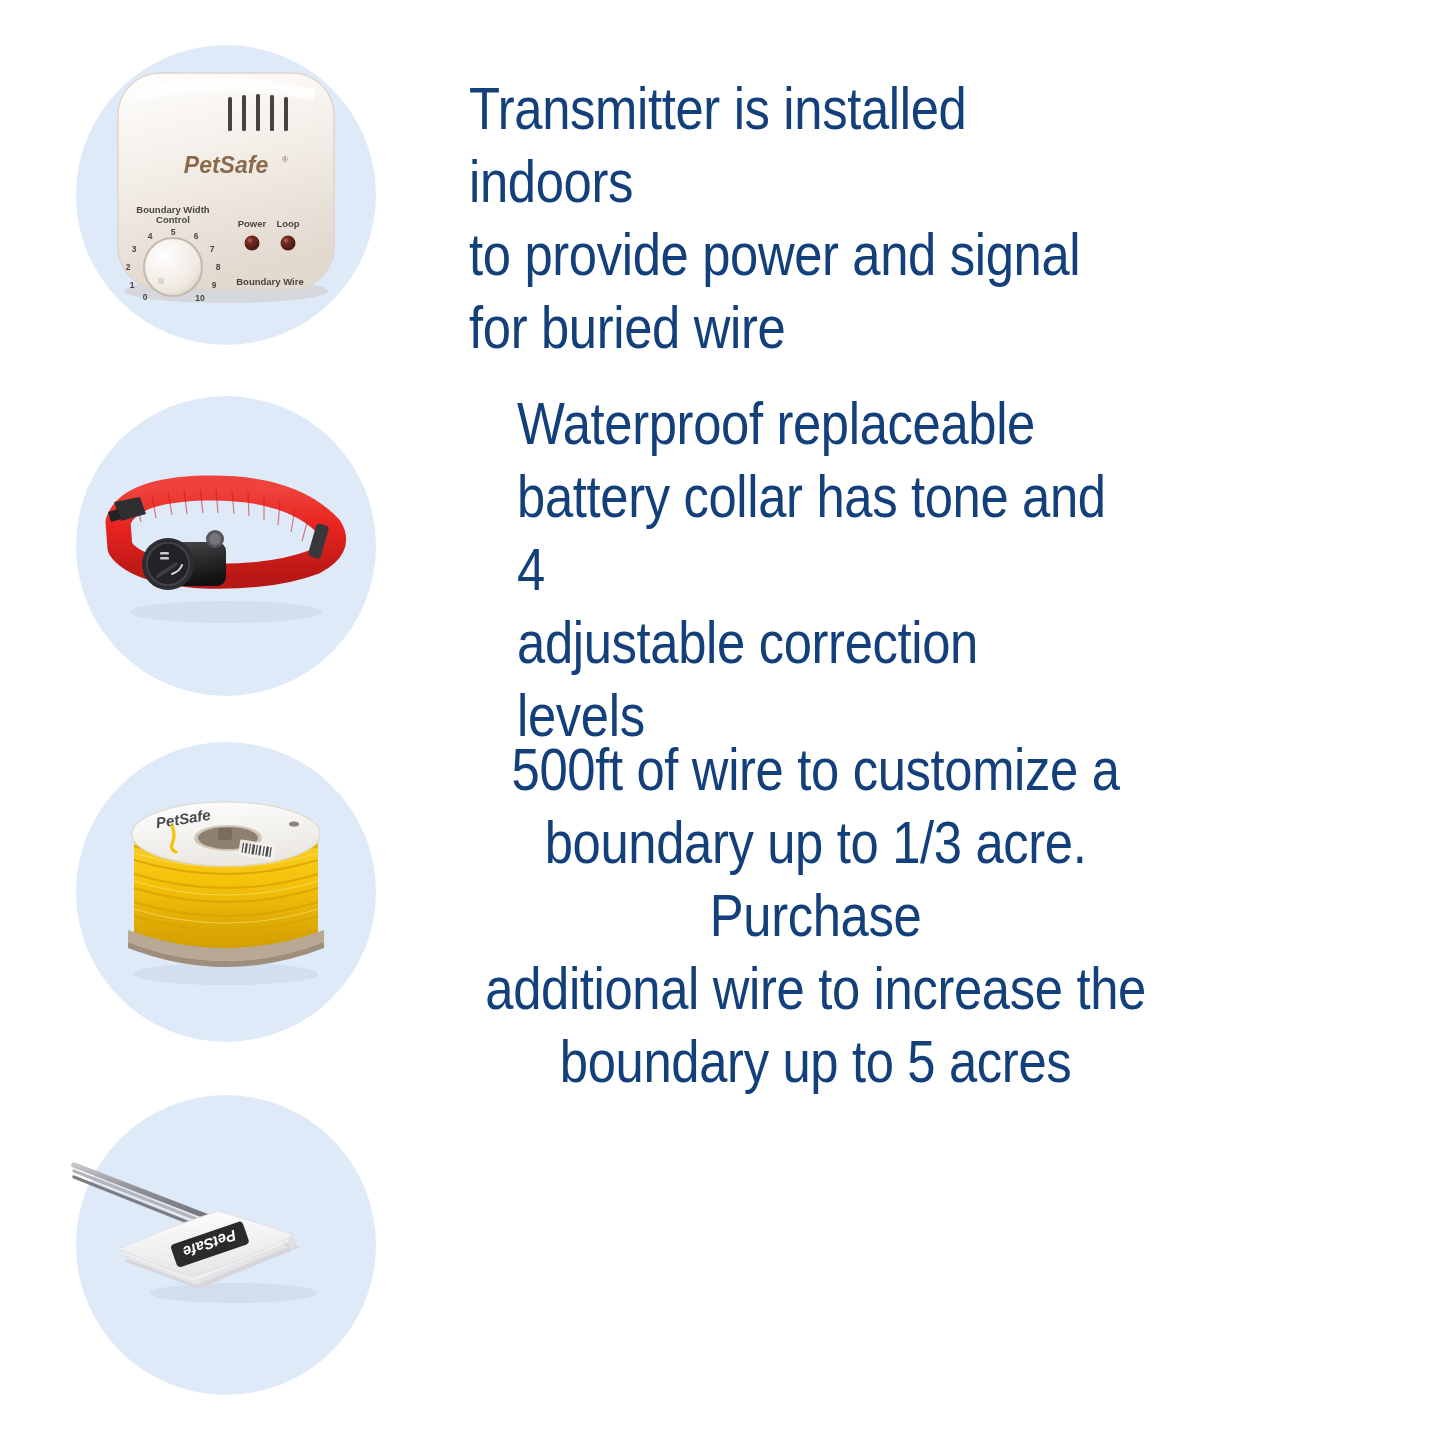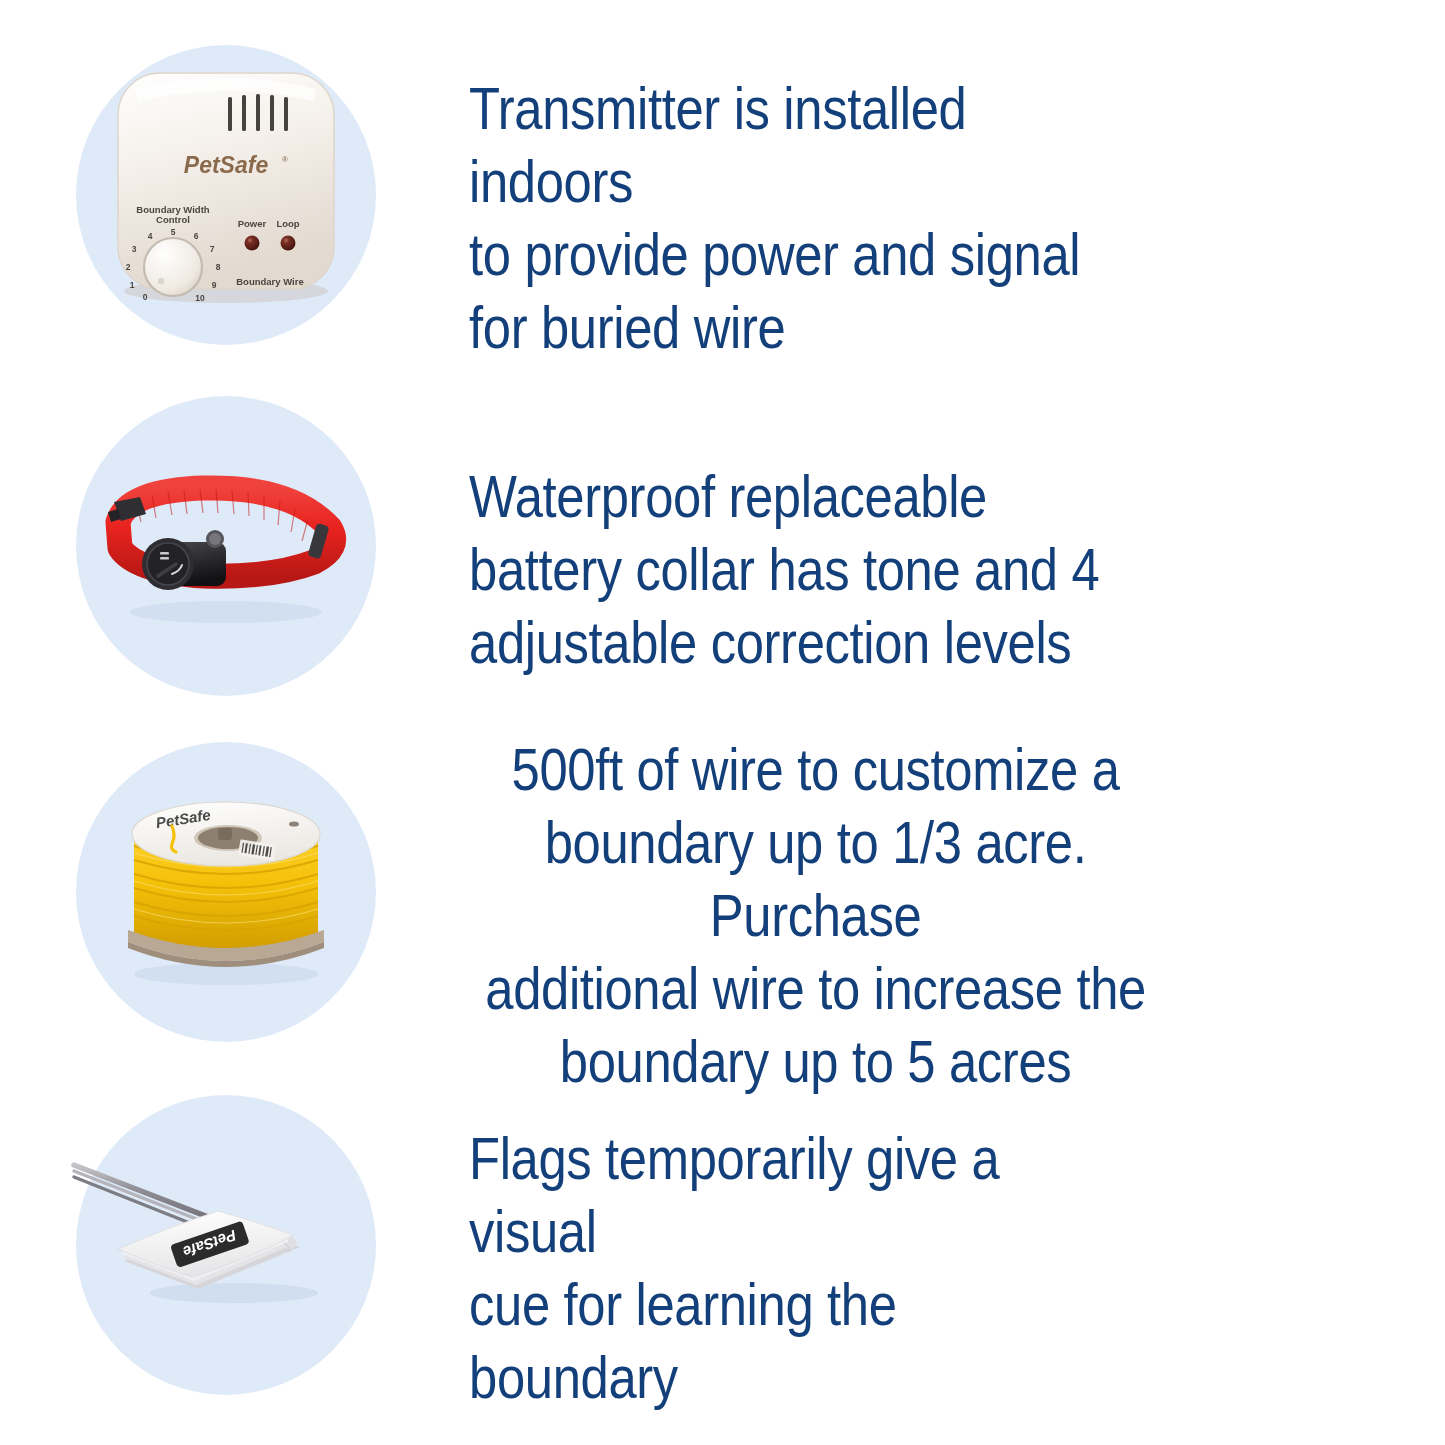--- a/index.html
+++ b/index.html
@@ -62,21 +62,21 @@
     font-weight: 400;
     letter-spacing: -0.4px;
     transform: scaleX(0.86);
     transform-origin: left center;
     white-space: pre-line;
     margin: 0;
   }
 
   
   #row-1 { top: 45px;   height: 300px; }
-  #row-2 { top: 398px;  height: 296px; }
+  #row-2 { top: 398px;  height: 296px; gap: 48px; }
   #row-3 { top: 743px;  height: 298px; }
   #row-4 { top: 1095px; height: 300px; }
 
   
   #row-1 .text-col { padding-left: 33px; }
   #row-2 .text-col { padding-left: 33px; }
   #row-3 .text-col { padding-left: 33px; padding-right: 10px; text-align: center; }
   #row-4 .text-col { padding-left: 33px; }
 </style>
 </head>
@@ -326,19 +326,15 @@
           <g transform="rotate(-19 132 150)">
             <rect x="96" y="138" width="76" height="24" rx="4" fill="#2b2b2b"></rect>
             <text x="134" y="156" text-anchor="middle" font-family="Liberation Sans, sans-serif" font-size="15" font-weight="bold" font-style="italic" fill="#ffffff" transform="rotate(180 134 150)">PetSafe</text>
           </g>
 
           <path d="M 214 140 q 8 5 6 11 q -5 5 -10 2" fill="#e0e0e4"></path>
           <path d="M 208 148 q 7 4 5 9" stroke="#cfcfd4" stroke-width="1.4" fill="none"></path>
         </svg>
       </div>
     </div>
-    <div class="text-col">
-      <p class="feature-text">Flags temporarily give a visual
-cue for learning the boundary</p>
-    </div>
   </div>
 
 </div>
 
 </body></html>

